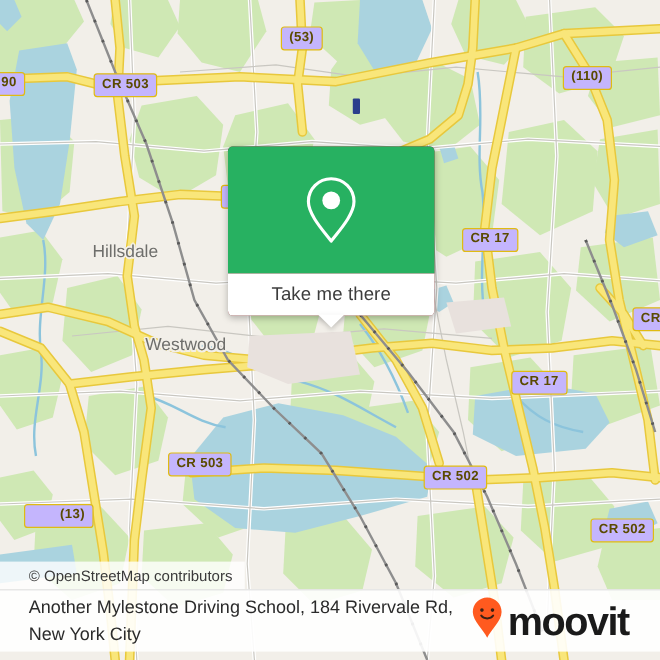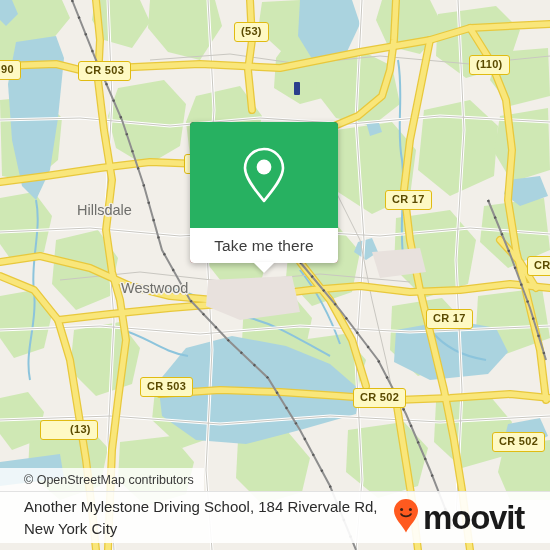--- a/index.html
+++ b/index.html
@@ -36,40 +36,40 @@
     font-size: 14.5px;
     color: #6e6e6b;
     text-shadow:
       1.5px 0 #f2efe9, -1.5px 0 #f2efe9, 0 1.5px #f2efe9, 0 -1.5px #f2efe9,
       1px 1px #f2efe9, -1px -1px #f2efe9, 1px -1px #f2efe9, -1px 1px #f2efe9;
     margin-left: 41px;
   }
 
   .shield {
     position: absolute;
-    background: #fef9c3;
+    background: #c4b5fd;
     border: 1.5px solid #e0bb12;
     border-radius: 3px;
     color: #5a4a00;
     font-size: 11px;
     font-weight: bold;
     line-height: 1;
     padding: 3px 6px 4px 6px;
     letter-spacing: .3px;
     white-space: nowrap;
     pointer-events: none;
     box-sizing: border-box;
   }
 
   
   #card {
     position: absolute;
     left: 190px;
     top: 122px;
-    width: 148px;
+    width: 172px;
     border-radius: 4px;
     box-shadow: 0 2px 6px rgba(0,0,0,.28);
     overflow: visible;
     background: #7f1d1d;
   }
   #card-green {
     background: #27b161;
     height: 106px;
     border-radius: 4px 4px 0 0;
     display: flex;
@@ -311,21 +311,21 @@
     <div class="shield" style="left:-6px;  top:60px;">90</div>
     <div class="shield" style="left:78px;  top:61px;">CR 503</div>
     <div class="shield" style="left:234px; top:22px;">(53)</div>
     <div class="shield" style="left:469px; top:55px;">(110)</div>
     <div class="shield" style="left:168px; top:154px;margin-left:16px;">(114)</div>
     <div class="shield" style="left:385px; top:190px;">CR 17</div>
     <div class="shield" style="left:527px; top:256px;">CR</div>
     <div class="shield" style="left:426px; top:309px;">CR 17</div>
     <div class="shield" style="left:140px; top:377px;">CR 503</div>
     <div class="shield" style="left:353px; top:388px;">CR 502</div>
-    <div class="shield" style="left:40px;  top:420px;padding-left:29px;">(13)</div>
+    <div class="shield" style="left:20px;  top:420px;padding-left:29px;">(13)</div>
     <div class="shield" style="left:492px; top:432px;">CR 502</div>
   </div>
 
   <div id="card">
     <div id="card-green">
       <span>
         <svg width="48" height="60" viewBox="0 0 48 60" aria-hidden="true">
           <path d="M24 4 C13.5 4 5 12.5 5 23 C5 34.5 19 49 24 56 C29 49 43 34.5 43 23 C43 12.5 34.5 4 24 4 Z" fill="none" stroke="#ffffff" stroke-width="2.6" stroke-linejoin="round"></path>
           <circle cx="24" cy="22" r="7.4" fill="#ffffff"></circle>
         </svg>

